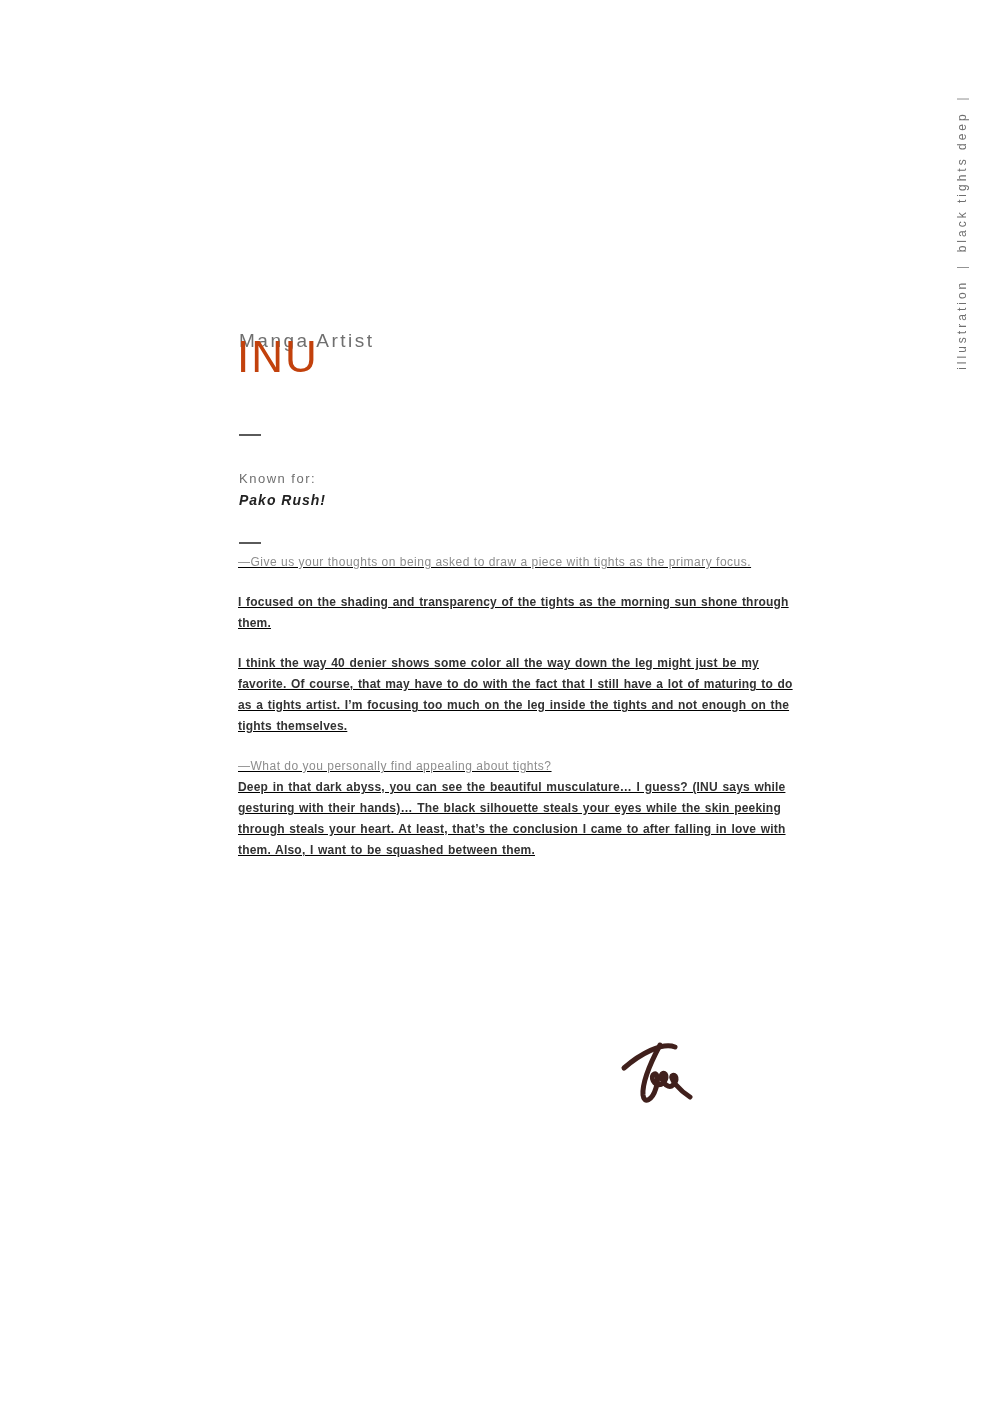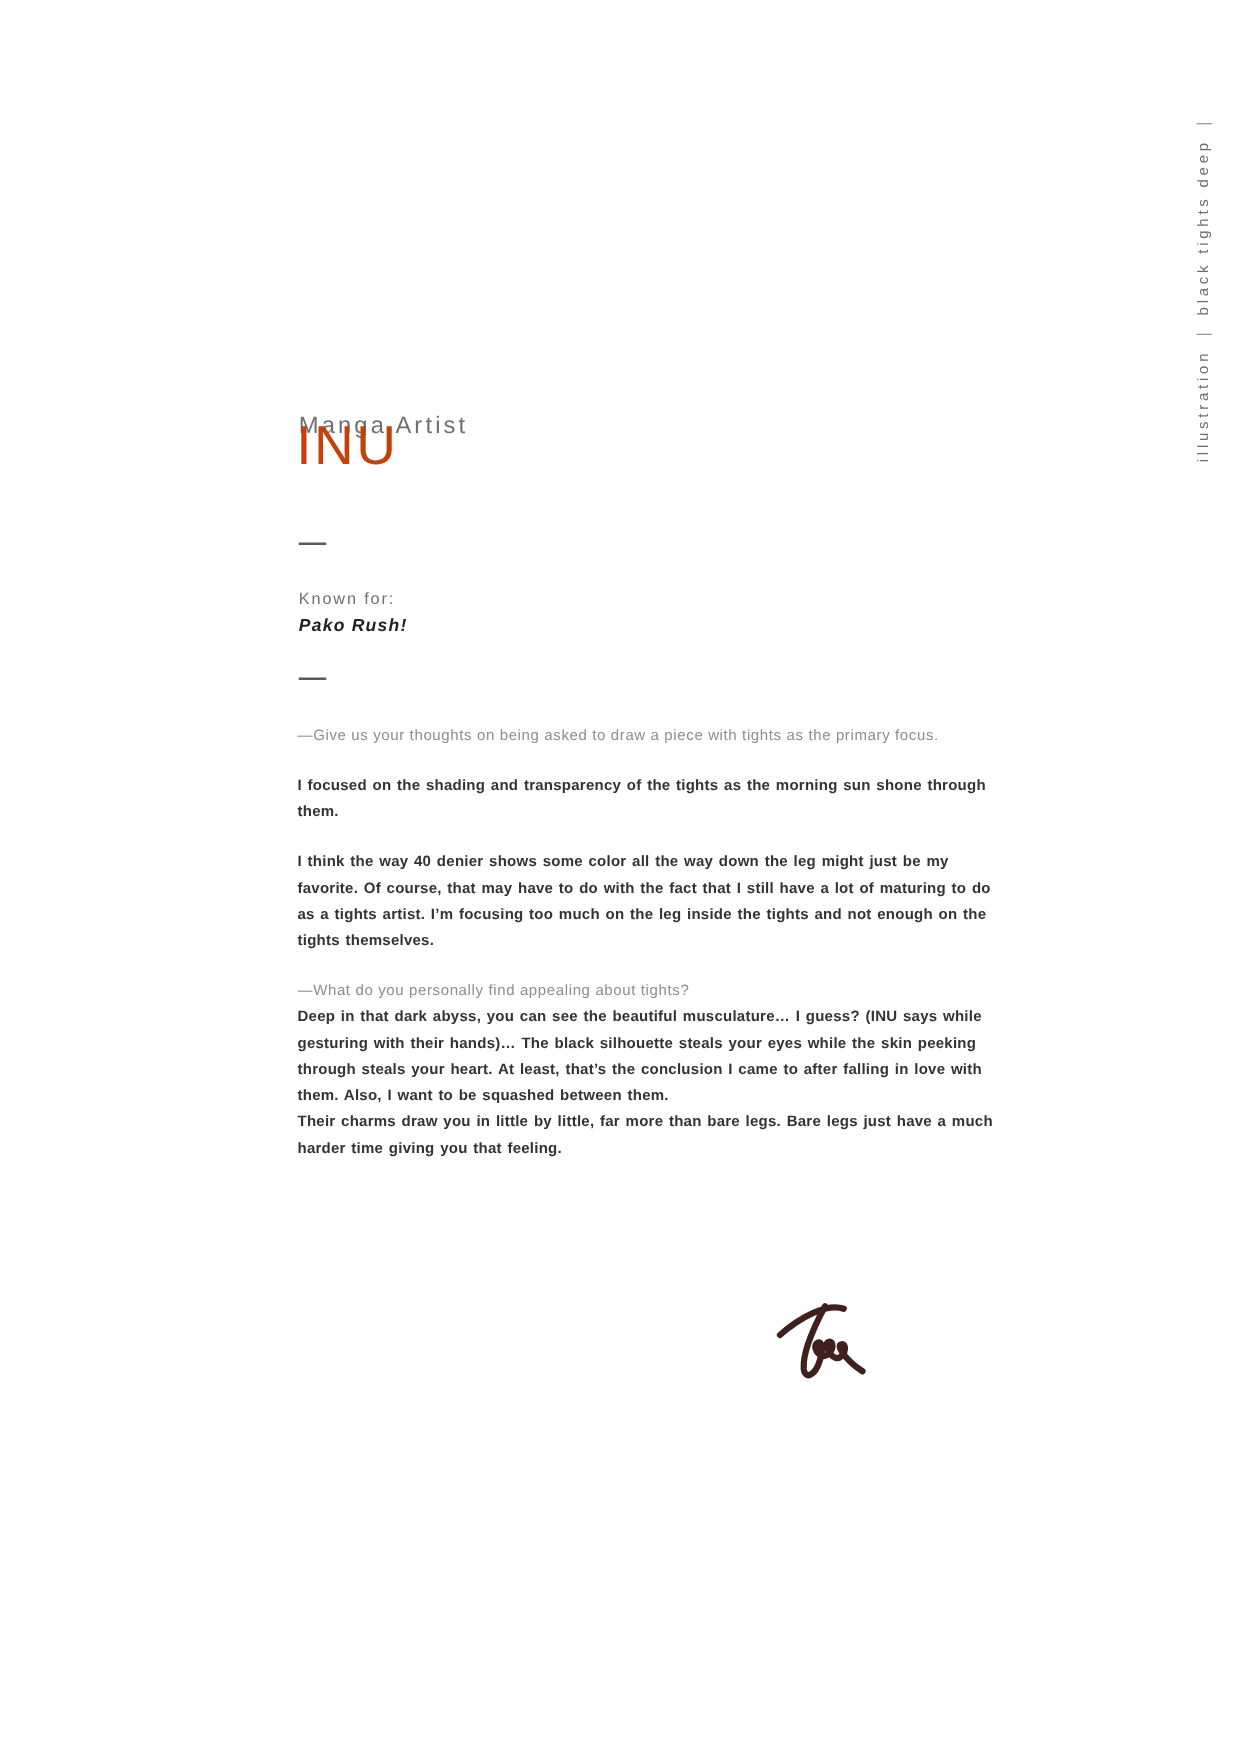--- a/index.html
+++ b/index.html
@@ -76,22 +76,23 @@
     font-weight: 700;
     font-style: italic;
     letter-spacing: 1px;
     color: #222;
   }
 
   
   .interview {
     position: absolute;
     left: 238px;
-    top: 578px;
+    top: 552px;
     width: 572px;
+    text-decoration: underline;
   }
   .qa-block { margin: 0 0 19px 0; }
   .question {
     margin: 0;
     font-size: 12px;
     line-height: 21px;
     letter-spacing: 0.5px;
     color: var(--q-color, #8d8d8d);
   }
   .answer {
@@ -154,21 +155,20 @@
     <div class="qa-block">
       <div class="answers">
           <p class="answer">I think the way 40 denier shows some color all the way down the leg might just be my favorite. Of course, that may have to do with the fact that I still have a lot of maturing to do as a tights artist. I’m focusing too much on the leg inside the tights and not enough on the tights themselves.</p>
         </div>
     </div>
 
     <div class="qa-block">
       <p class="question">—What do you personally find appealing about tights?</p>
       <div class="answers">
           <p class="answer">Deep in that dark abyss, you can see the beautiful musculature… I guess? (INU says while gesturing with their hands)… The black silhouette steals your eyes while the skin peeking through steals your heart. At least, that’s the conclusion I came to after falling in love with them. Also, I want to be squashed between them.</p>
-          <p class="answer">Their charms draw you in little by little, far more than bare legs. Bare legs just have a much harder time giving you that feeling.</p>
         </div>
     </div>
   </div>
 
   <div class="signature">
     <svg viewBox="0 0 90 75" aria-hidden="true">
       <path d="M12,30 C28,16 50,4 63,9"></path>
       <path d="M48,7 C40,22 30,44 31,57 C32,66 40,63 44,50 C47,40 45,33 41,37 C38,41 45,51 51,45 C56,40 54,33 50,36 C47,39 55,53 61,47 C66,42 64,35 60,38 C58,41 67,52 78,59"></path>
     </svg>
   </div>

